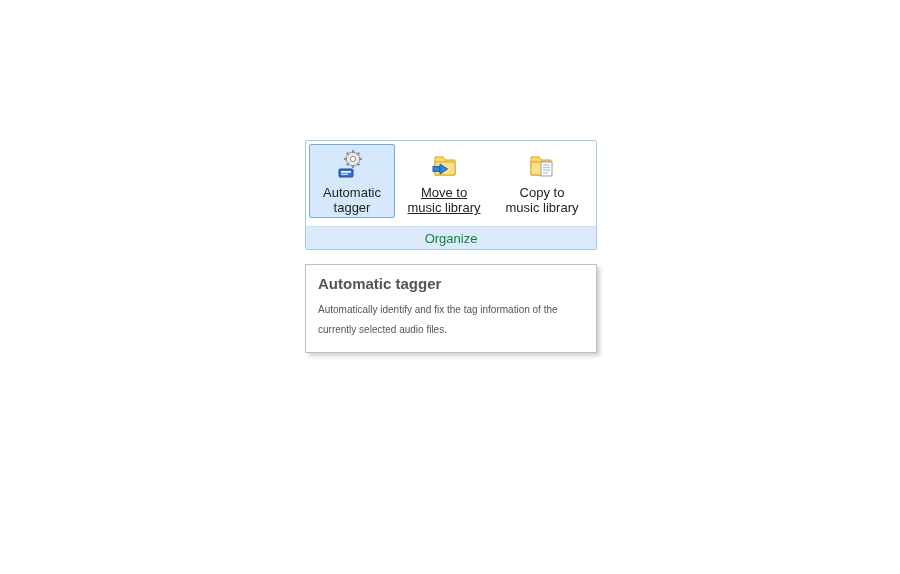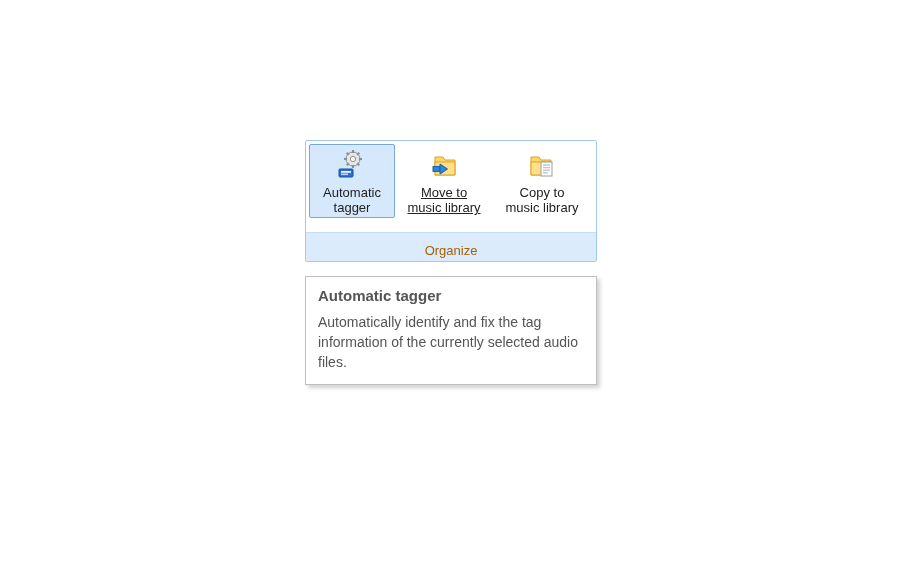--- a/index.html
+++ b/index.html
@@ -19,21 +19,21 @@
   }
   .ribbon-group {
     border: 1px solid #a5c9ed;
     border-radius: 2px;
     background: #ffffff;
     width: 292px;
     box-sizing: border-box;
   }
   .ribbon-buttons {
     display: flex;
-    padding: 3px 3px 14px 3px;
+    padding: 3px 3px 8px 3px;
   }
   .ribbon-btn {
     display: flex;
     flex-direction: column;
     align-items: center;
     justify-content: flex-start;
     text-align: center;
     border: 1px solid transparent;
     border-radius: 2px;
     cursor: default;
@@ -54,43 +54,43 @@
   }
   .ribbon-btn .label {
     line-height: 15px;
     margin-top: 2px;
     white-space: pre-line;
     color: #222;
   }
   .group-title {
     background: #dcebfb;
     text-align: center;
-    padding: 10px 0 3px 0;
+    padding: 4px 0 3px 0;
     font-size: 13px;
-    color: #a16207;
+    color: #15803d;
     border-top: 1px solid #c9dff3;
   }
   .tooltip {
     position: relative;
     margin-top: 14px;
     width: 292px;
     border: 1px solid #bfbfbf;
     background: #ffffff;
     box-shadow: 3px 3px 4px rgba(0,0,0,0.18);
     padding: 10px 12px 12px 12px;
     box-sizing: border-box;
   }
   .tooltip-title {
     font-weight: 700;
     font-size: 15px;
     color: #555;
     margin-bottom: 8px;
   }
   .tooltip-body {
-    font-size: 14px;
+    font-size: 10px;
     color: #555;
     line-height: 20px;
   }
 </style>
 </head>
 <body>
 
 <div class="wrap">
 
   <div class="ribbon-group">

